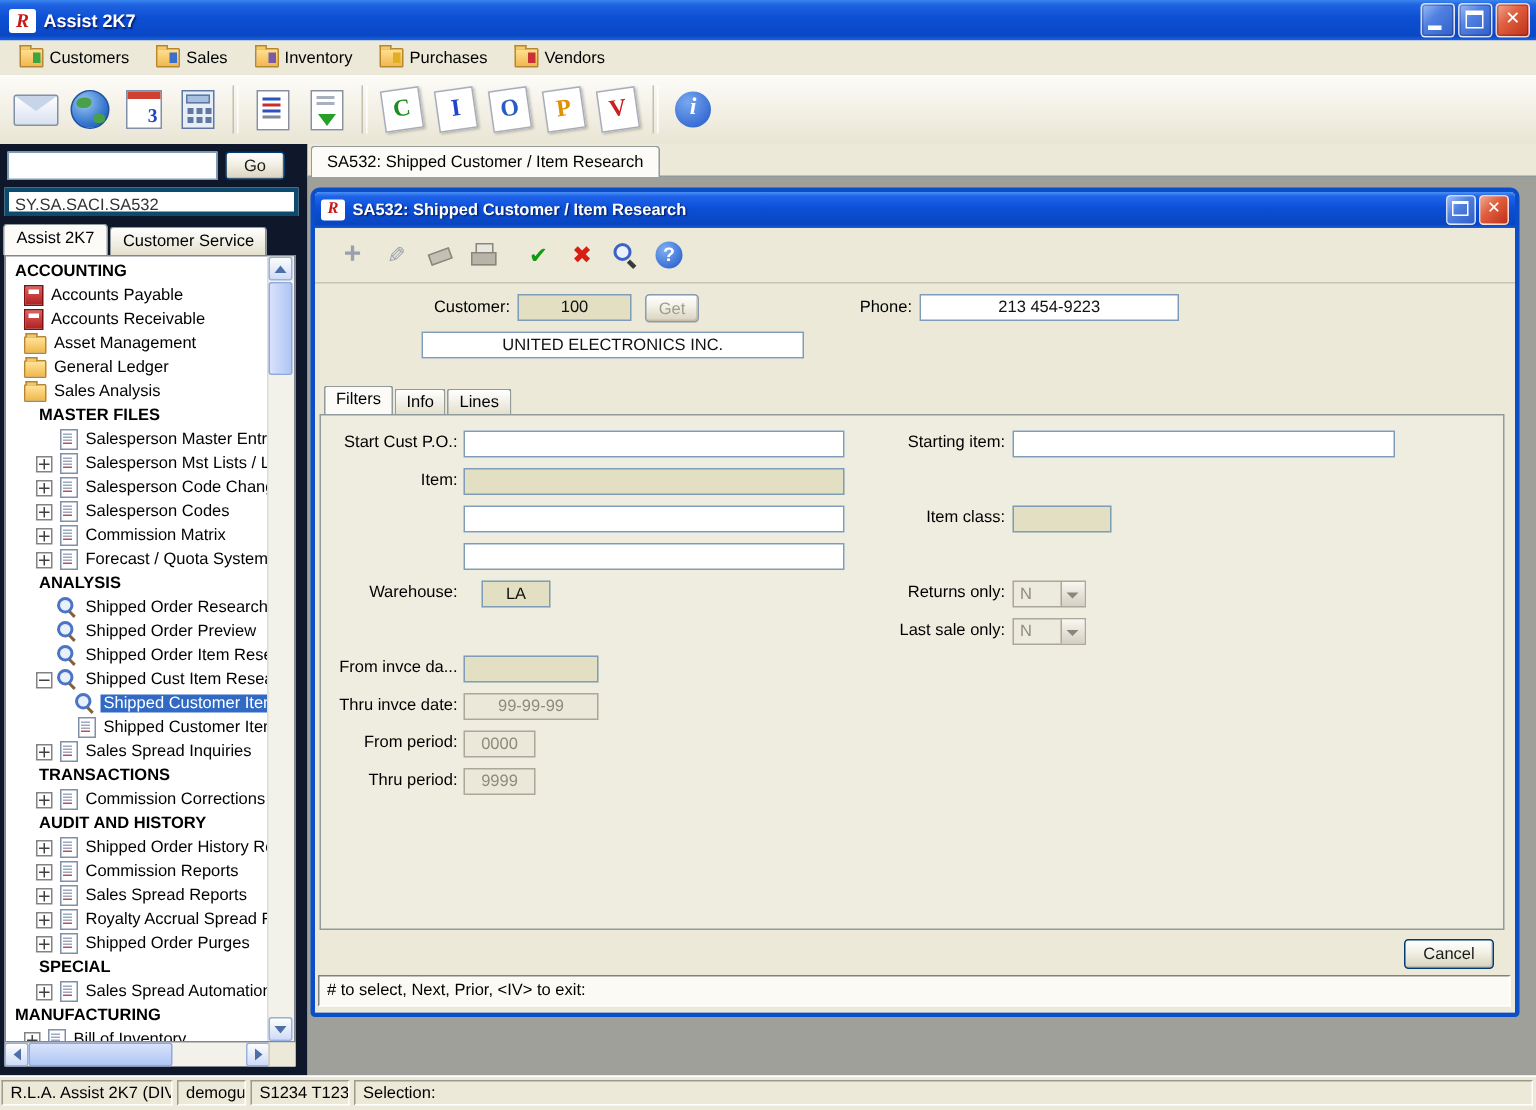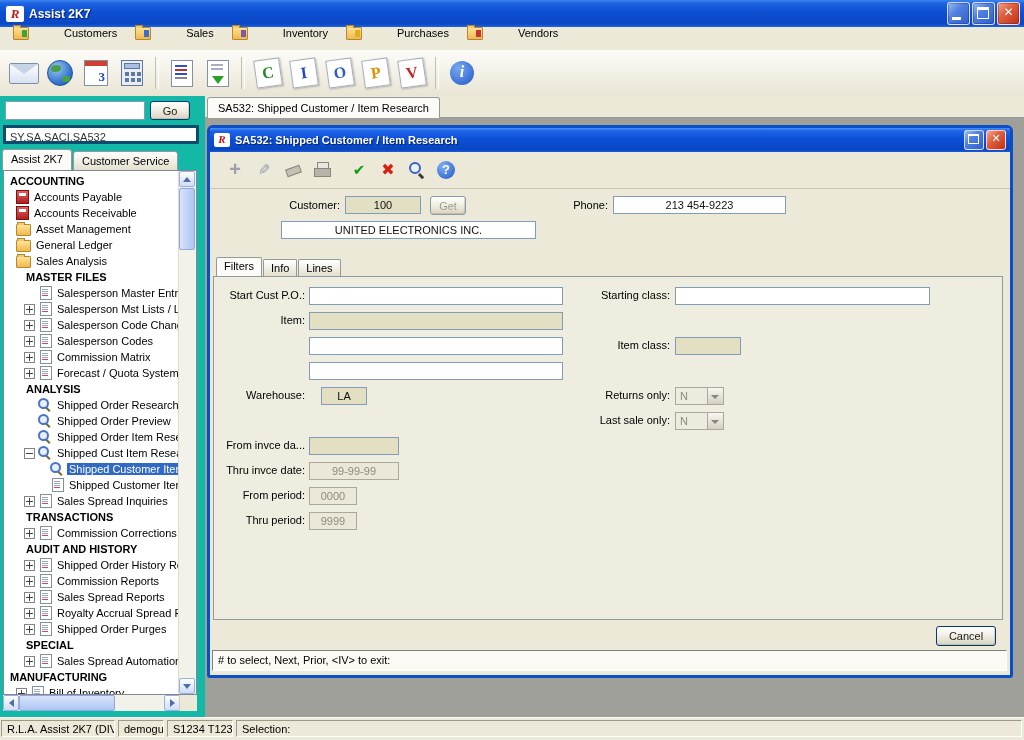--- a/index.html
+++ b/index.html
@@ -12,21 +12,21 @@
   .app-title{color:#fff;font-weight:bold;font-size:12px;text-shadow:1px 1px 1px rgba(0,0,60,.6);flex:1;}
   .cap{width:21px;height:21px;border-radius:3px;border:1px solid rgba(255,255,255,.75);margin-left:2px;position:relative;flex:none;
     background:linear-gradient(135deg,#9CBCF8 0%,#5080E0 40%,#3060C8 100%);box-shadow:inset 0 0 0 1px rgba(0,0,60,.25);}
   .cap.min::before{content:"";position:absolute;left:4px;bottom:4px;width:9px;height:3px;background:#fff;}
   .cap.max::before{content:"";position:absolute;left:4px;top:4px;width:10px;height:8px;border:1px solid #fff;border-top:3px solid #fff;}
   .cap.close{background:linear-gradient(135deg,#F0A890 0%,#E06040 40%,#C03018 100%);}
   .cap.close::before{content:"\2715";color:#fff;font:bold 12px/19px "DejaVu Sans",sans-serif;position:absolute;left:0;right:0;text-align:center;}
 
   
   .menubar{position:absolute;left:0;top:27px;right:0;height:23px;display:flex;align-items:stretch;padding-left:4px;background:#ECE9D8;border-bottom:1px solid #DDD9C8;}
-  .menu-item{display:flex;align-items:flex-start;padding:0 9px;cursor:default;gap:31px;}
+  .menu-item{display:flex;align-items:center;padding:0 9px;cursor:default;}
   .m-folder{width:14px;height:11px;background:linear-gradient(#FFE090,#F0B850);border:1px solid #B8862E;border-radius:1px;position:relative;margin-right:4px;flex:none;}
   .m-folder::before{content:"";position:absolute;top:-3px;left:-1px;width:6px;height:2px;background:#F5CC6A;border:1px solid #B8862E;border-bottom:none;}
   .m-folder::after{content:"";position:absolute;right:1px;top:2px;width:5px;height:7px;background:var(--fc,#888);}
 
   
   .toolbar{position:absolute;left:0;top:50px;right:0;height:46px;display:flex;align-items:center;padding-left:6px;
     background:linear-gradient(#FDFCF8,#E9E5D4);border-bottom:1px solid #C8C4B4;}
   .tb-btn{width:36px;height:40px;display:flex;align-items:center;justify-content:center;flex:none;}
   .tb-sep{width:2px;height:32px;border-left:1px solid #C4C0B0;border-right:1px solid #FFF;margin:0 5px;flex:none;}
   .tbi{position:relative;}
@@ -45,21 +45,21 @@
   .tbi-report::before{content:"";position:absolute;left:3px;top:4px;width:12px;height:2px;background:#3050C0;box-shadow:0 4px 0 #C03030,0 8px 0 #3050C0,0 12px 0 #808898;}
   .tbi-import{width:20px;height:25px;background:#fff;border:1px solid #8890A0;}
   .tbi-import::before{content:"";position:absolute;left:3px;top:3px;width:12px;height:2px;background:#A8B0C0;box-shadow:0 4px 0 #A8B0C0;}
   .tbi-import::after{content:"";position:absolute;left:4px;bottom:2px;width:0;height:0;border-left:6px solid transparent;border-right:6px solid transparent;border-top:8px solid #28A028;}
   .tbi-letter{width:24px;height:26px;background:#fff;border:1px solid #A8ACB8;transform:rotate(-8deg);display:flex;align-items:center;justify-content:center;
     font:bold 16px "Liberation Serif",serif;box-shadow:1px 1px 2px rgba(0,0,0,.25);}
   .tbi-info{width:24px;height:24px;border-radius:50%;background:radial-gradient(circle at 35% 30%,#78A8F0,#2058C8);}
   .tbi-info::before{content:"i";position:absolute;left:0;right:0;top:2px;text-align:center;color:#fff;font:bold italic 16px "Liberation Serif",serif;}
 
   
-  .sidebar{position:absolute;left:0;top:96px;width:205px;bottom:23px;background:#14b8a6;}
+  .sidebar{position:absolute;left:0;top:96px;width:205px;bottom:23px;background:#0f172a;}
   .search-input{position:absolute;left:5px;top:5px;width:140px;height:19px;box-sizing:border-box;border:1px solid #7F9DB9;background:#fff;font:11px "Liberation Sans",sans-serif;padding:0 3px;}
   .xpbtn{box-sizing:border-box;font:11px "Liberation Sans",sans-serif;color:#1A1A1A;border:1px solid #003C74;border-radius:3px;text-align:center;padding:0;
     background:linear-gradient(#FFFFFF,#F2F0E4 45%,#D8D2C0);box-shadow:inset -1px -1px 0 rgba(160,150,120,.35);}
   .xpbtn.dis{color:#A09C90;border-color:#889BB0;}
   .go-btn{position:absolute;left:150px;top:5px;width:40px;height:19px;}
   .code-field{position:absolute;left:3px;top:29px;width:196px;height:19px;box-sizing:border-box;border:3px solid #0c4a6e;background:#fff;padding:3px 4px 0;color:#333;overflow:hidden;white-space:nowrap;}
   .side-tabs{position:absolute;left:2px;top:53px;right:0;height:21px;display:flex;align-items:flex-end;}
   .stab{box-sizing:border-box;height:19px;padding:3px 8px 0;border:1px solid #919B9C;border-bottom:none;border-radius:3px 3px 0 0;background:linear-gradient(#FFF,#E4E0CE);margin-right:1px;white-space:nowrap;}
   .stab.on{height:21px;background:#FCFBF8;position:relative;z-index:2;}
   .tree-wrap{position:absolute;left:3px;top:74px;width:194px;height:525px;border:1px solid #828790;background:#fff;box-sizing:border-box;overflow:hidden;}
@@ -463,21 +463,21 @@
 
           <div class="ftabs" style="left:6px;top:105px">
               <div class="ftab on">Filters</div>
               <div class="ftab">Info</div>
               <div class="ftab">Lines</div>
             </div>
 
           <div class="fpanel">
             <div class="flabel" style="left:2px;top:12px;width:89px">Start Cust P.O.:</div>
             <input class="inp" style="left: 95px; top: 10px; width: 254px;">
-            <div class="flabel" style="left:332px;top:12px;width:124px">Starting class:</div>
+            <div class="flabel" style="left:332px;top:12px;width:124px">Starting item:</div>
             <input class="inp" style="left: 461px; top: 10px; width: 255px;">
 
             <div class="flabel" style="left:2px;top:37px;width:89px">Item:</div>
             <input class="inp tan" style="left: 95px; top: 35px; width: 254px;">
 
             <input class="inp" style="left: 95px; top: 60px; width: 254px;">
             <div class="flabel" style="left:332px;top:62px;width:124px">Item class:</div>
             <input class="inp tan" style="left: 461px; top: 60px; width: 66px;">
 
             <input class="inp" style="left: 95px; top: 85px; width: 254px;">

